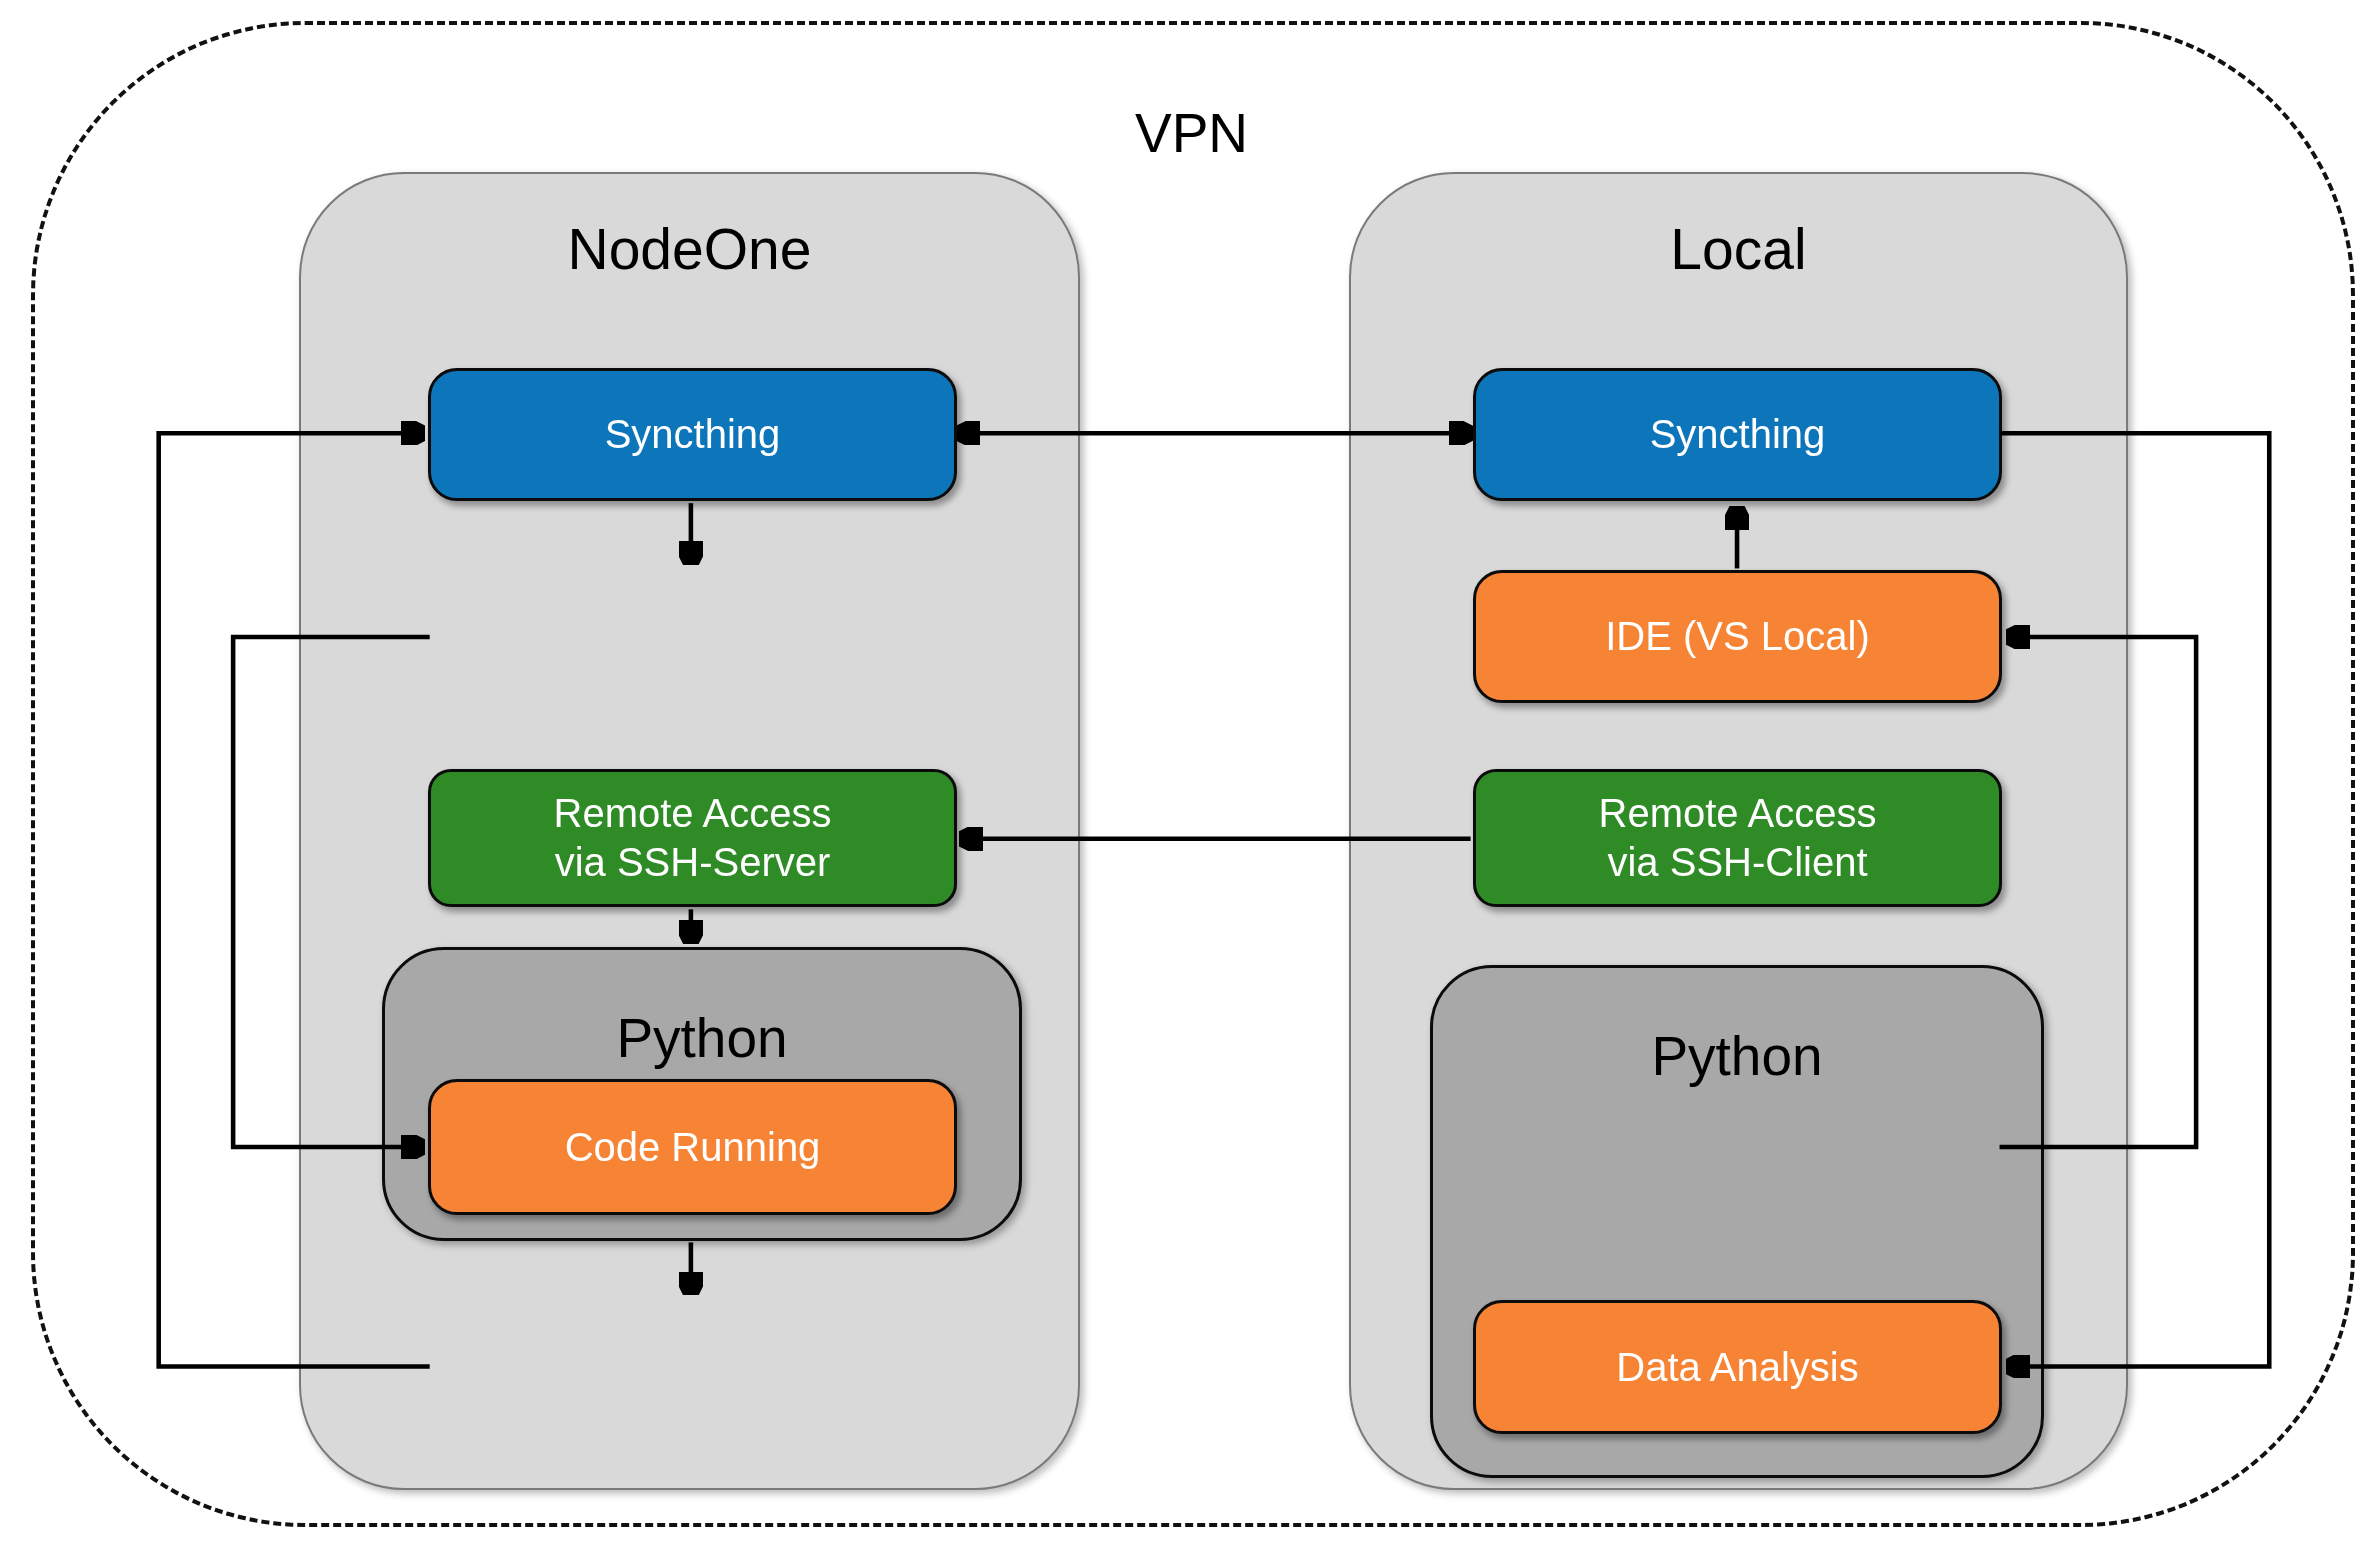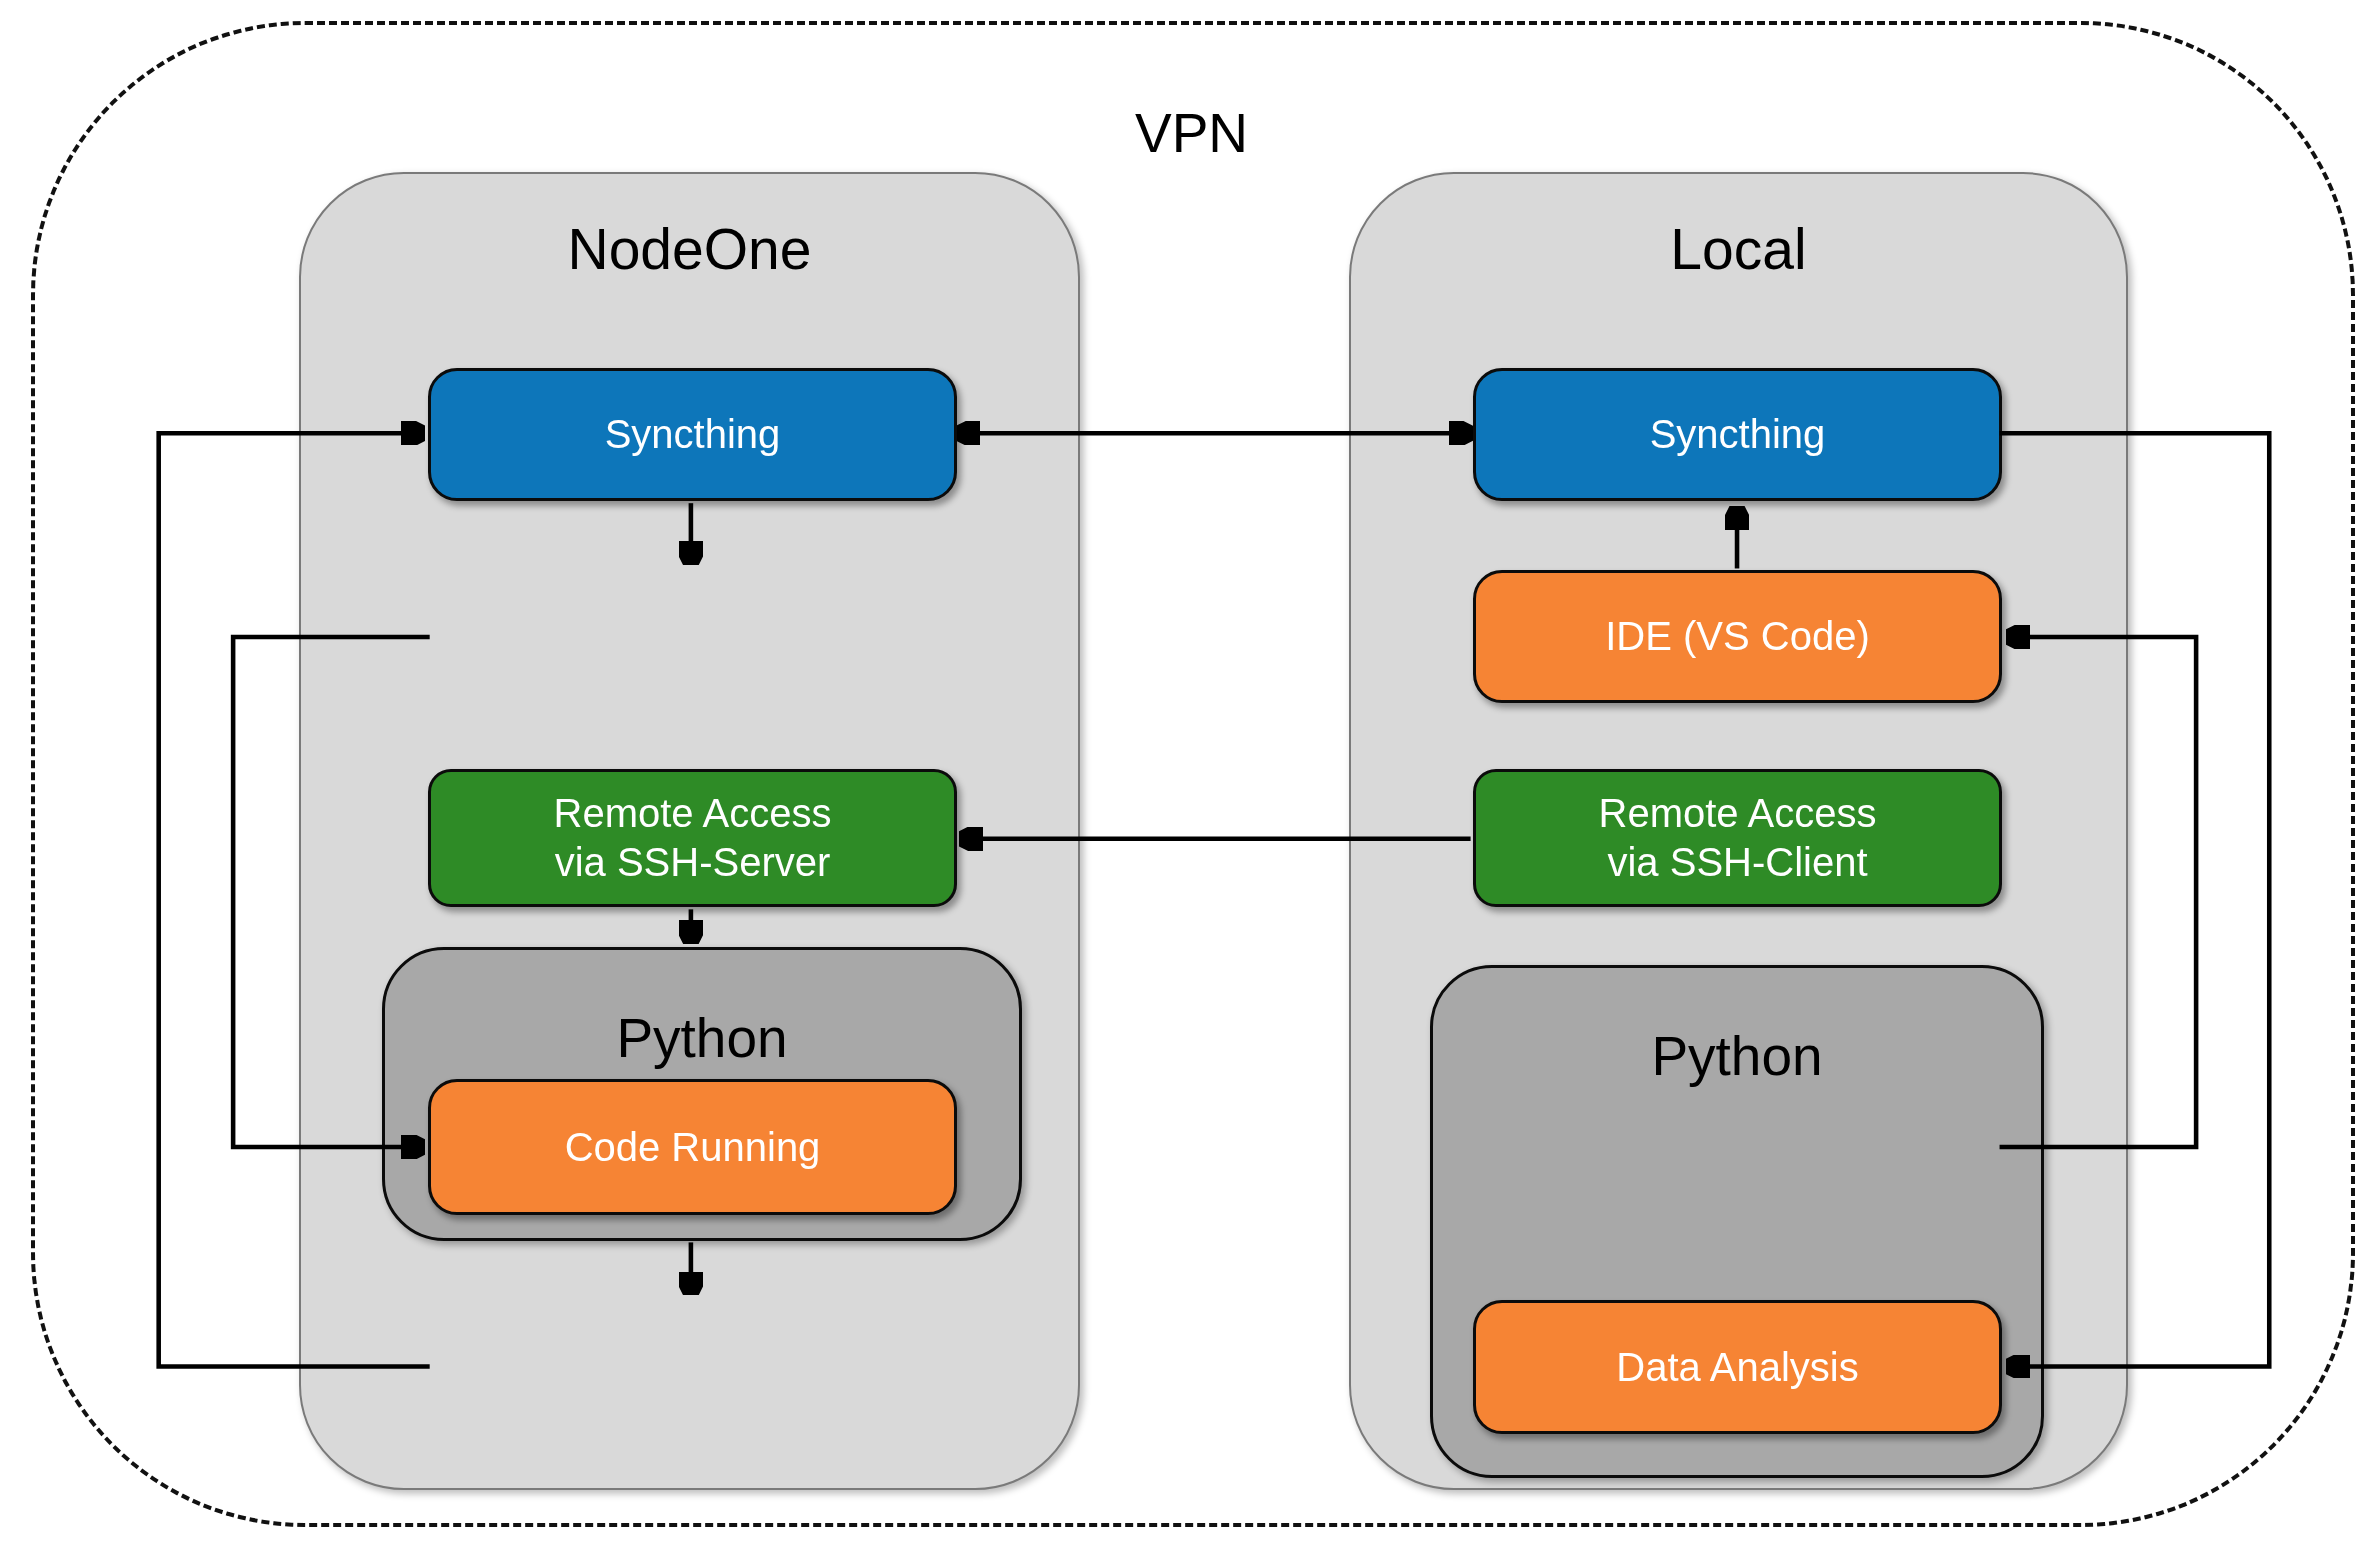--- a/index.html
+++ b/index.html
@@ -133,21 +133,21 @@
 
   <div class="pygroup right"></div>
   <div class="pytitle right">Python</div>
 
   <div class="box blue b-sync-l">Syncthing</div>
   <div class="box green b-sshs">Remote Access
 via SSH-Server</div>
   <div class="box orange b-crun">Code Running</div>
 
   <div class="box blue b-sync-r">Syncthing</div>
-  <div class="box orange b-ide">IDE (VS Code)</div>
+  <div class="box orange b-ide">IDE (VS Local)</div>
   <div class="box green b-sshc">Remote Access
 via SSH-Client</div>
   <div class="box orange b-danal">Data Analysis</div>
 
   <svg class="edges" viewBox="0 0 3640 2371">
     <defs>
       <marker id="arr" viewBox="0 0 12 12" refX="11" refY="6" markerWidth="5.2" markerHeight="5.2" orient="auto-start-reverse">
         <path d="M0,0 L12,6 L0,12 Z" fill="#000" stroke="none"></path>
       </marker>
     </defs>

